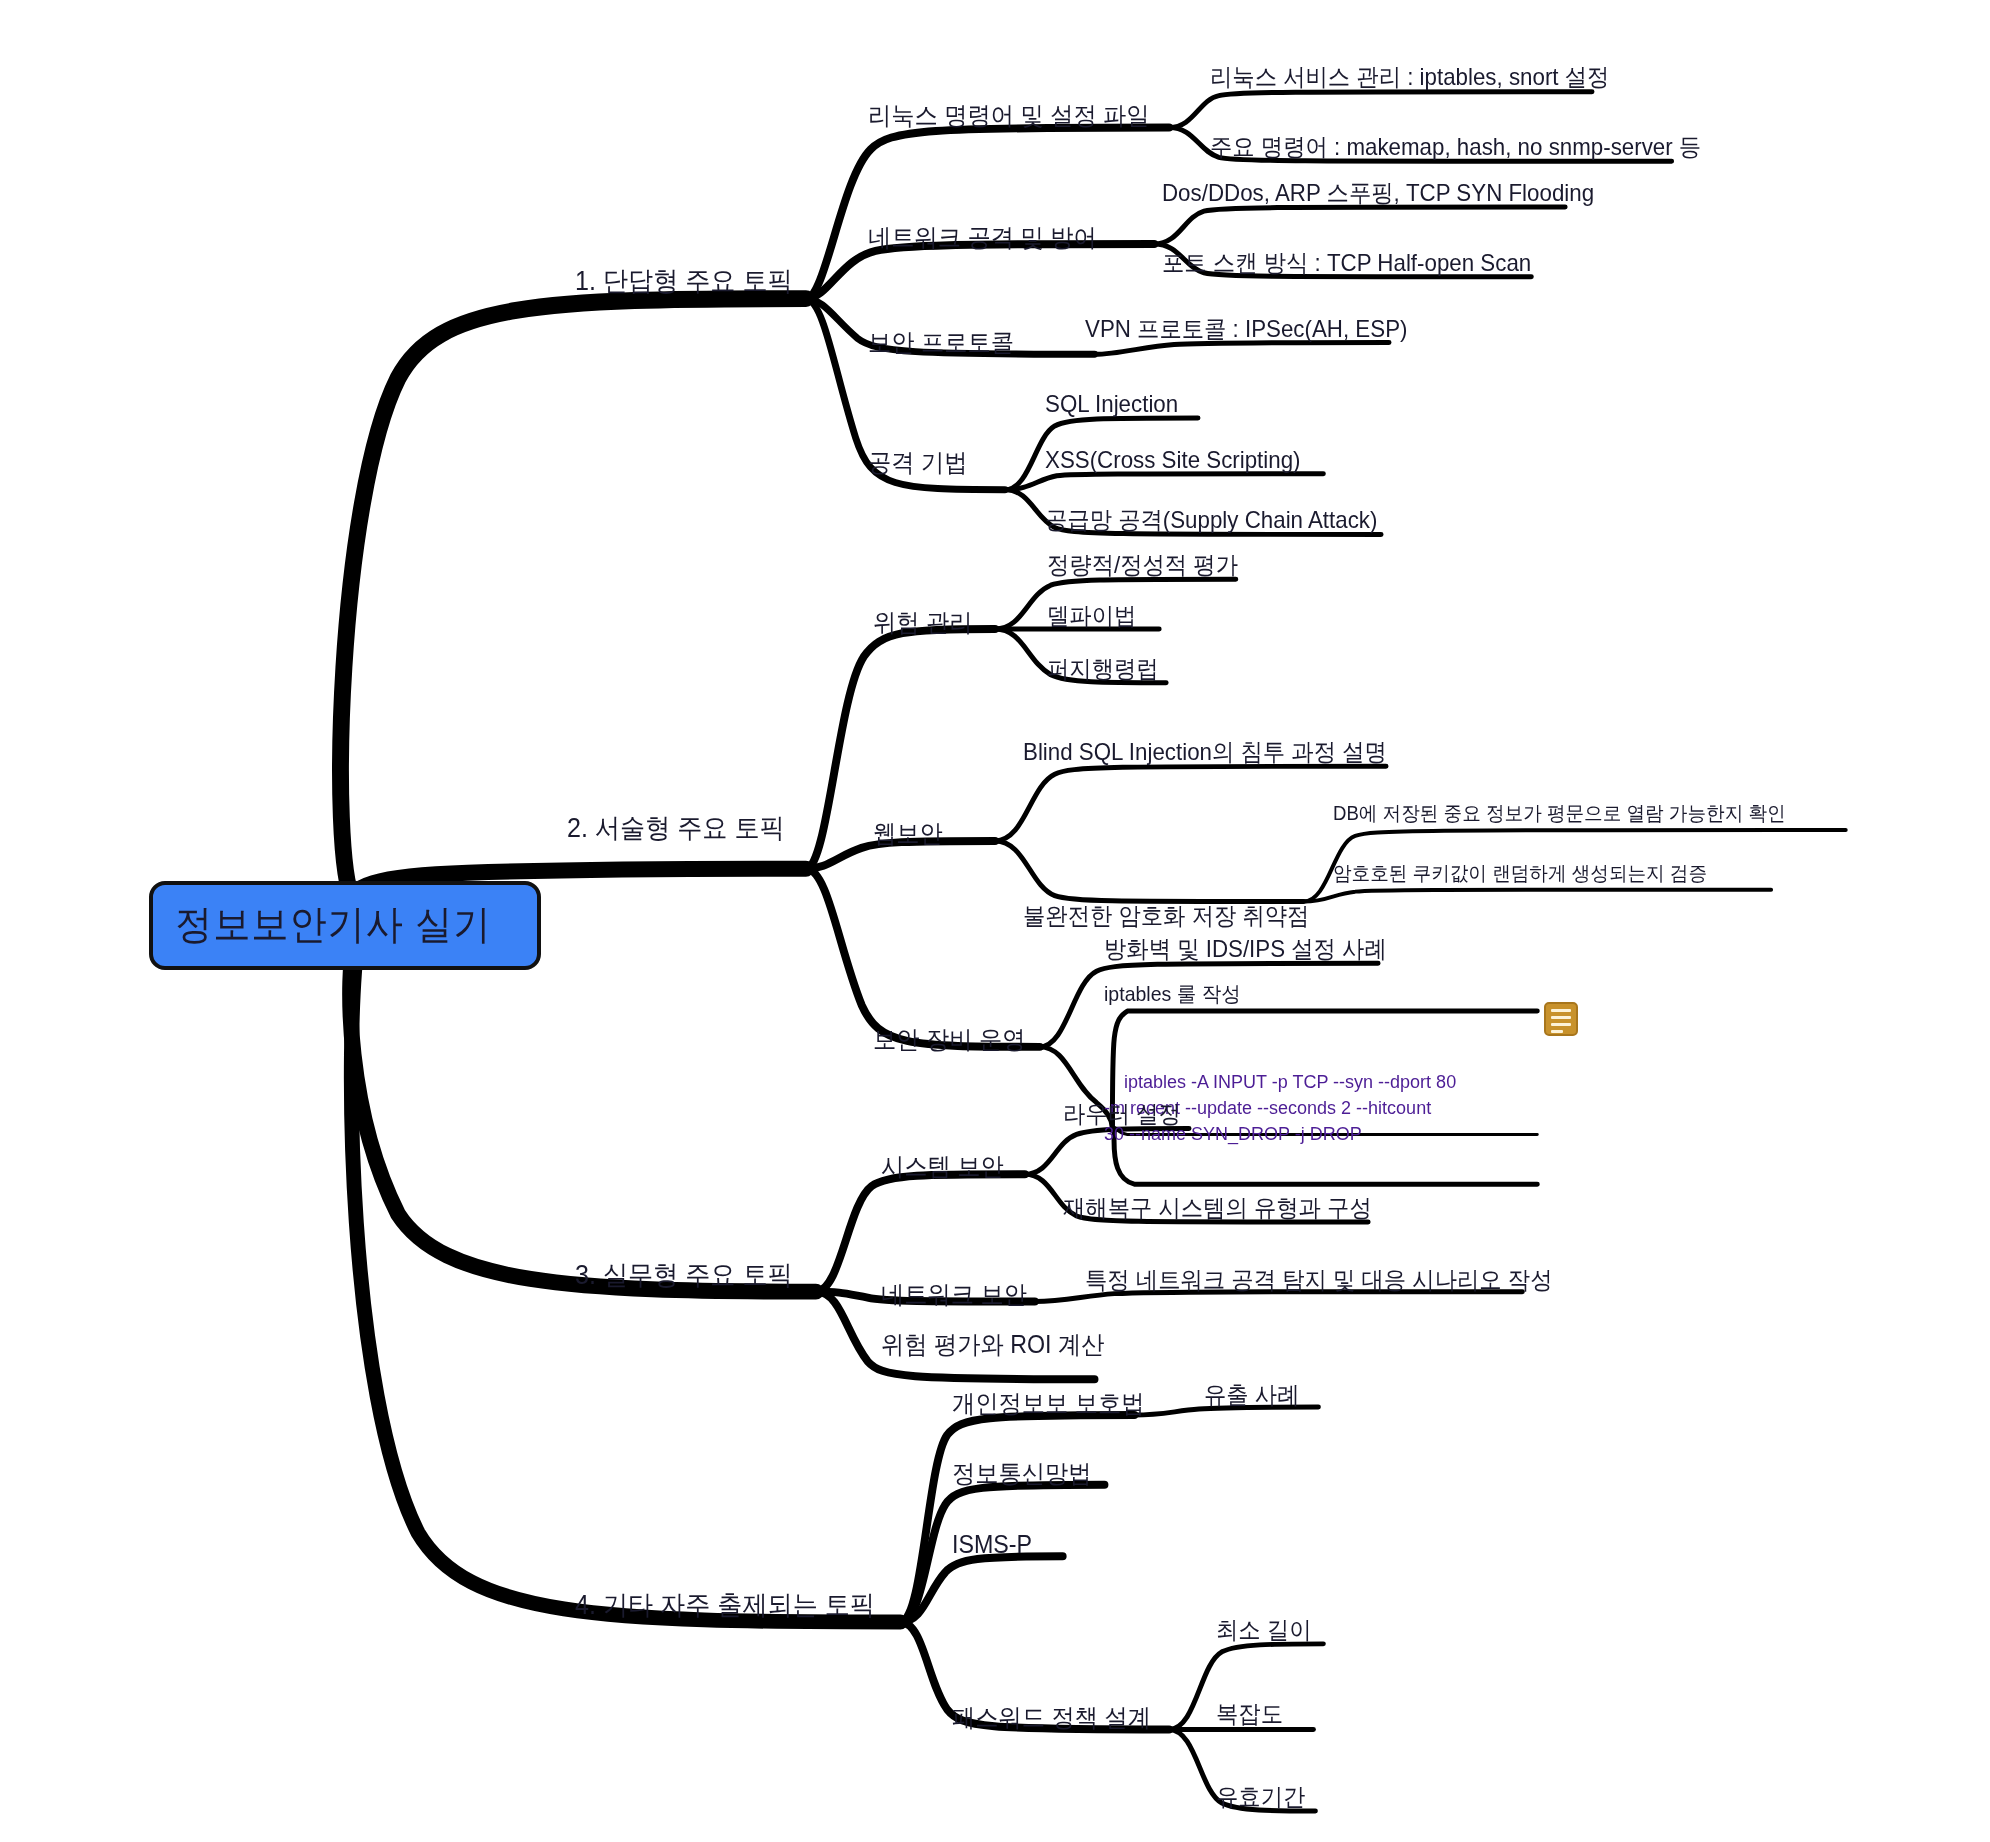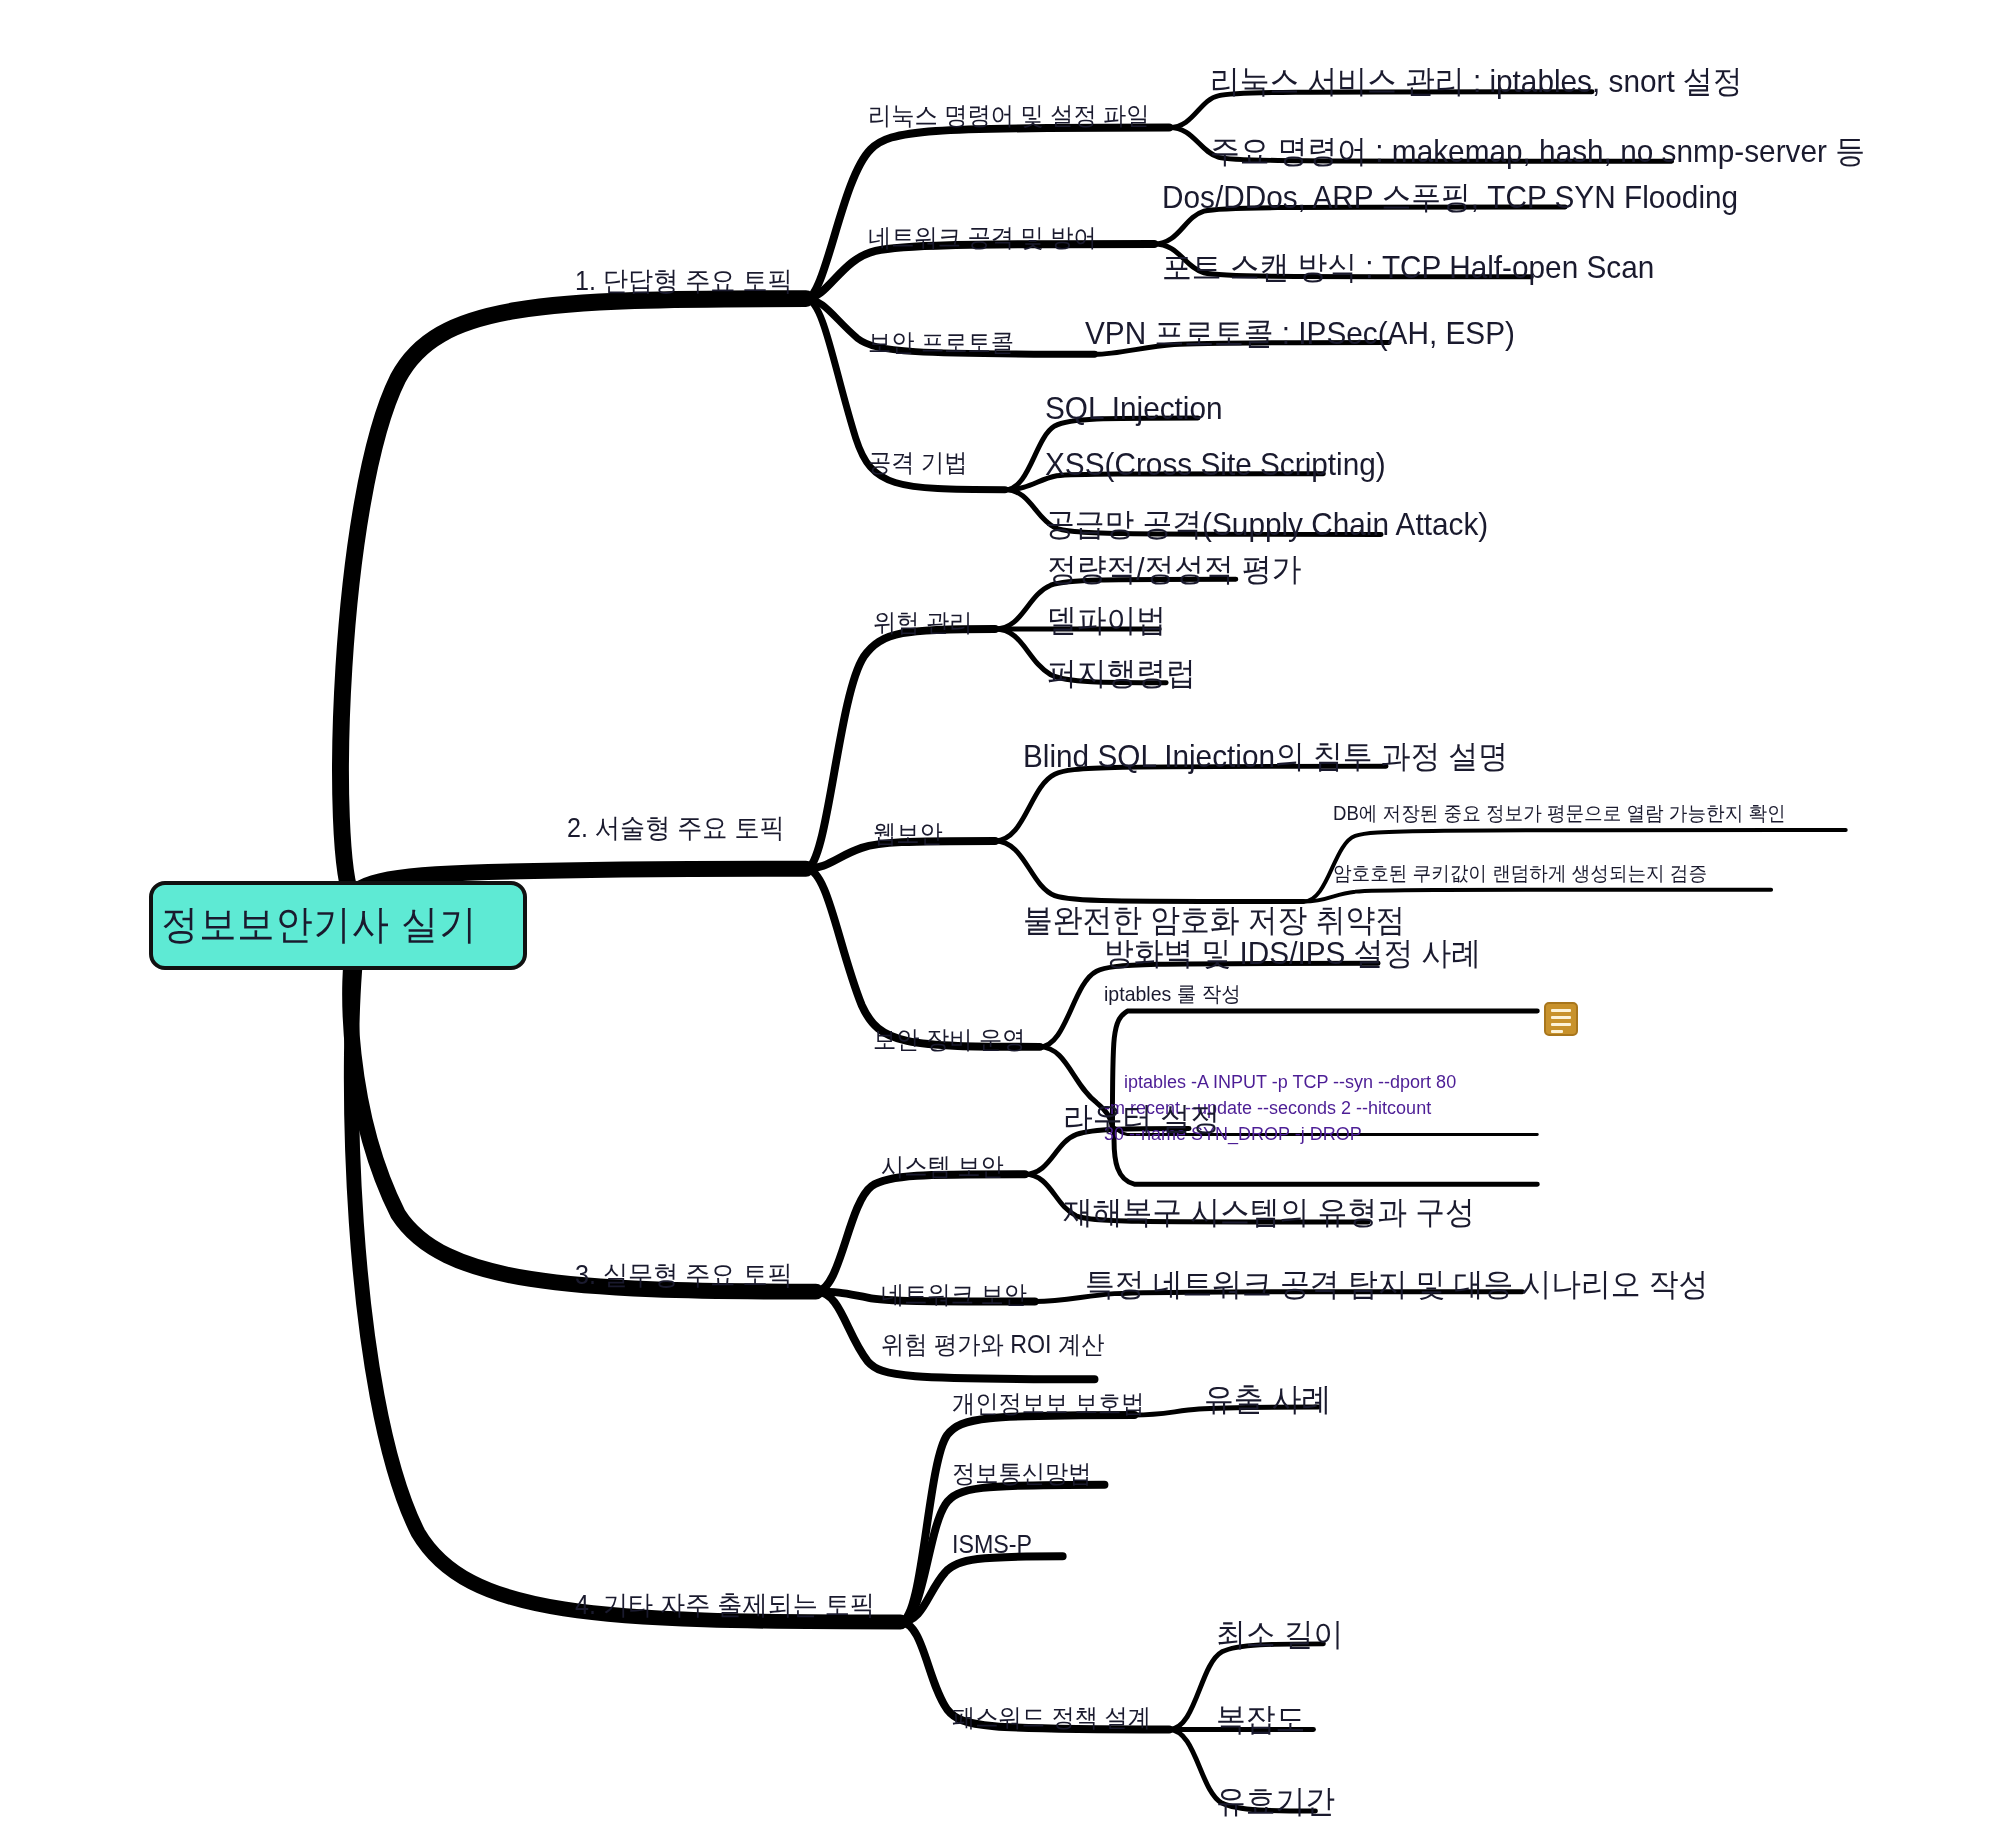--- a/index.html
+++ b/index.html
@@ -6,29 +6,29 @@
   body{font-family:"Liberation Sans","DejaVu Sans",sans-serif;}
   #stage{position:relative;width:1990px;height:1843px;background:#fff;overflow:hidden;}
   #wires{position:absolute;left:0;top:0;width:1990px;height:1843px;pointer-events:none;}
 
   .node{position:absolute;white-space:nowrap;color:#1a1a2e;line-height:1.15;}
   .lbl{display:inline-block;transform:scaleX(0.93);transform-origin:left bottom;}
 
   
   #root-node{
     position:absolute;
-    border:4px solid #111;border-radius:16px;background:#5eead4;
-    padding:12px 22px 14px 8px;
+    border:4px solid #111;border-radius:16px;background:#3b82f6;
+    padding:12px 22px 14px 22px;
     font-size:40px;letter-spacing:1px;color:#1a1a2e;
     z-index:5;
   }
 
   .lv1{font-size:27px;}
   .lv2{font-size:25px;}
-  .lv3{font-size:32px;}
+  .lv3{font-size:24px;}
   .lv4{font-size:20px;}
 
   .note-box{
     position:absolute;
     font-size:18px;color:#4c1d95;line-height:1.45;
     white-space:pre;
   }
   .note-title{font-size:21px;}
 
   #note-icon{

